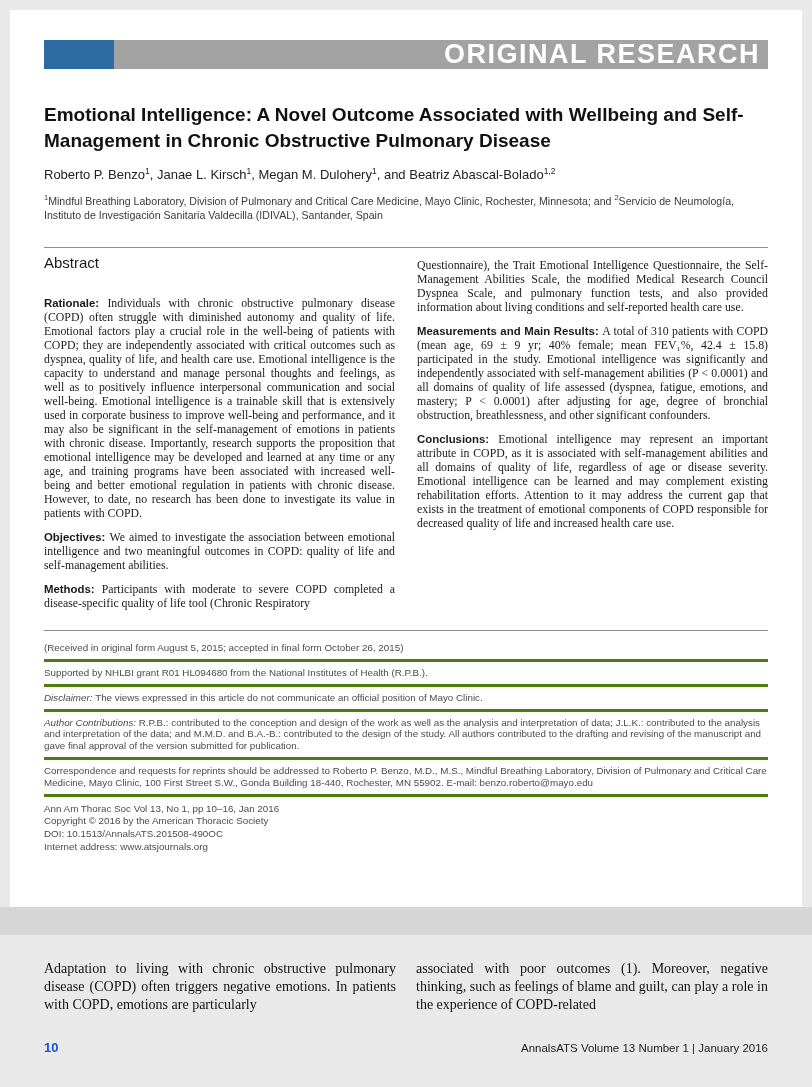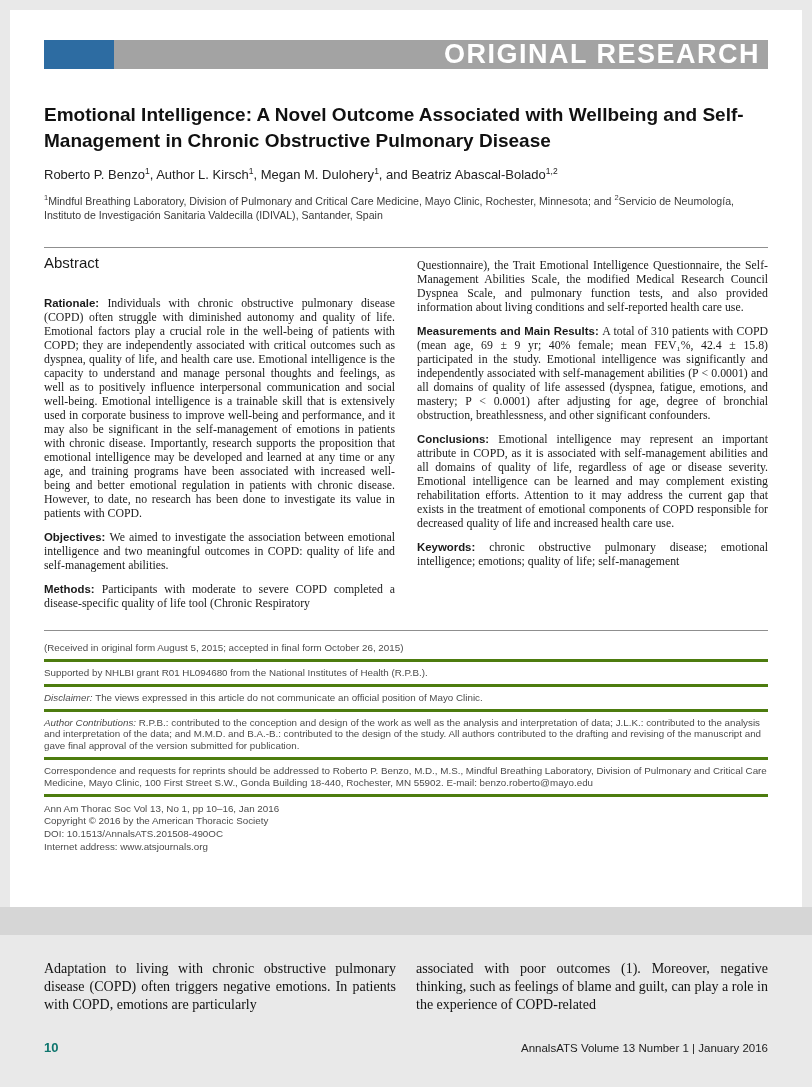--- a/index.html
+++ b/index.html
@@ -138,55 +138,54 @@
   .body-col { flex: 1; min-width: 0; }
   .body-col p { margin: 0; }
   
   .footer {
     position: absolute;
     left: 44px; right: 44px; top: 1040px;
     display: flex;
     justify-content: space-between;
     align-items: baseline;
   }
-  .footer-page { font-size: 13px; font-weight: bold; color: #0f766e; }
+  .footer-page { font-size: 13px; font-weight: bold; color: #1d4ed8; }
   .footer-journal { font-size: 11.5px; color: #222; }
 </style>
 </head>
 <body>
 
 <div class="page">
 
   <div class="white-panel">
 
     <div class="banner">
       <div class="banner-blue"></div>
       <div class="banner-text">ORIGINAL RESEARCH</div>
     </div>
 
     <h1 class="title">Emotional Intelligence: A Novel Outcome Associated with Wellbeing and Self-Management in Chronic Obstructive Pulmonary Disease</h1>
 
-    <p class="authors"><span>Roberto P. Benzo</span><sup>1</sup><span>, </span><span>Author L. Kirsch</span><sup>1</sup><span>, </span><span>Megan M. Dulohery</span><sup>1</sup><span>, and </span><span>Beatriz Abascal-Bolado</span><sup>1,2</sup></p>
+    <p class="authors"><span>Roberto P. Benzo</span><sup>1</sup><span>, </span><span>Janae L. Kirsch</span><sup>1</sup><span>, </span><span>Megan M. Dulohery</span><sup>1</sup><span>, and </span><span>Beatriz Abascal-Bolado</span><sup>1,2</sup></p>
 
     <p class="affiliations"><sup>1</sup><span>Mindful Breathing Laboratory, Division of Pulmonary and Critical Care Medicine, Mayo Clinic, Rochester, Minnesota; and </span><sup>2</sup><span>Servicio de Neumología, Instituto de Investigación Sanitaria Valdecilla (IDIVAL), Santander, Spain</span></p>
 
     <hr class="rule">
 
     <div class="abs-cols">
       <div class="abs-col">
         <h2 class="abstract-heading">Abstract</h2>
         <p class="abs"><span class="runin">Rationale: </span><span>Individuals with chronic obstructive pulmonary disease (COPD) often struggle with diminished autonomy and quality of life. Emotional factors play a crucial role in the well-being of patients with COPD; they are independently associated with critical outcomes such as dyspnea, quality of life, and health care use. Emotional intelligence is the capacity to understand and manage personal thoughts and feelings, as well as to positively influence interpersonal communication and social well-being. Emotional intelligence is a trainable skill that is extensively used in corporate business to improve well-being and performance, and it may also be significant in the self-management of emotions in patients with chronic disease. Importantly, research supports the proposition that emotional intelligence may be developed and learned at any time or any age, and training programs have been associated with increased well-being and better emotional regulation in patients with chronic disease. However, to date, no research has been done to investigate its value in patients with COPD.</span></p>
         <p class="abs"><span class="runin">Objectives: </span><span>We aimed to investigate the association between emotional intelligence and two meaningful outcomes in COPD: quality of life and self-management abilities.</span></p>
         <p class="abs"><span class="runin">Methods: </span><span>Participants with moderate to severe COPD completed a disease-specific quality of life tool (Chronic Respiratory</span></p>
       </div>
       <div class="abs-col right">
         <p class="abs"><span>Questionnaire), the Trait Emotional Intelligence Questionnaire, the Self-Management Abilities Scale, the modified Medical Research Council Dyspnea Scale, and pulmonary function tests, and also provided information about living conditions and self-reported health care use.</span></p>
         <p class="abs"><span class="runin">Measurements and Main Results: </span><span>A total of 310 patients with COPD (mean age, 69 ± 9 yr; 40% female; mean FEV₁%, 42.4 ± 15.8) participated in the study. Emotional intelligence was significantly and independently associated with self-management abilities (P &lt; 0.0001) and all domains of quality of life assessed (dyspnea, fatigue, emotions, and mastery; P &lt; 0.0001) after adjusting for age, degree of bronchial obstruction, breathlessness, and other significant confounders.</span></p>
         <p class="abs"><span class="runin">Conclusions: </span><span>Emotional intelligence may represent an important attribute in COPD, as it is associated with self-management abilities and all domains of quality of life, regardless of age or disease severity. Emotional intelligence can be learned and may complement existing rehabilitation efforts. Attention to it may address the current gap that exists in the treatment of emotional components of COPD responsible for decreased quality of life and increased health care use.</span></p>
-        <p class="abs"><span class="runin">Keywords: </span><span>chronic obstructive pulmonary disease; emotional intelligence; emotions; quality of life; self-management</span></p>
       </div>
     </div>
 
     <hr class="rule rule2">
 
     <div class="footnotes">
       <p class="fn"><span>(Received in original form August 5, 2015; accepted in final form October 26, 2015)</span></p>
       <p class="fn"><span>Supported by NHLBI grant R01 HL094680 from the National Institutes of Health (R.P.B.).</span></p>
       <p class="fn"><span class="fn-label">Disclaimer: </span><span>The views expressed in this article do not communicate an official position of Mayo Clinic.</span></p>
       <p class="fn"><span class="fn-label">Author Contributions: </span><span>R.P.B.: contributed to the conception and design of the work as well as the analysis and interpretation of data; J.L.K.: contributed to the analysis and interpretation of the data; and M.M.D. and B.A.-B.: contributed to the design of the study. All authors contributed to the drafting and revising of the manuscript and gave final approval of the version submitted for publication.</span></p>

